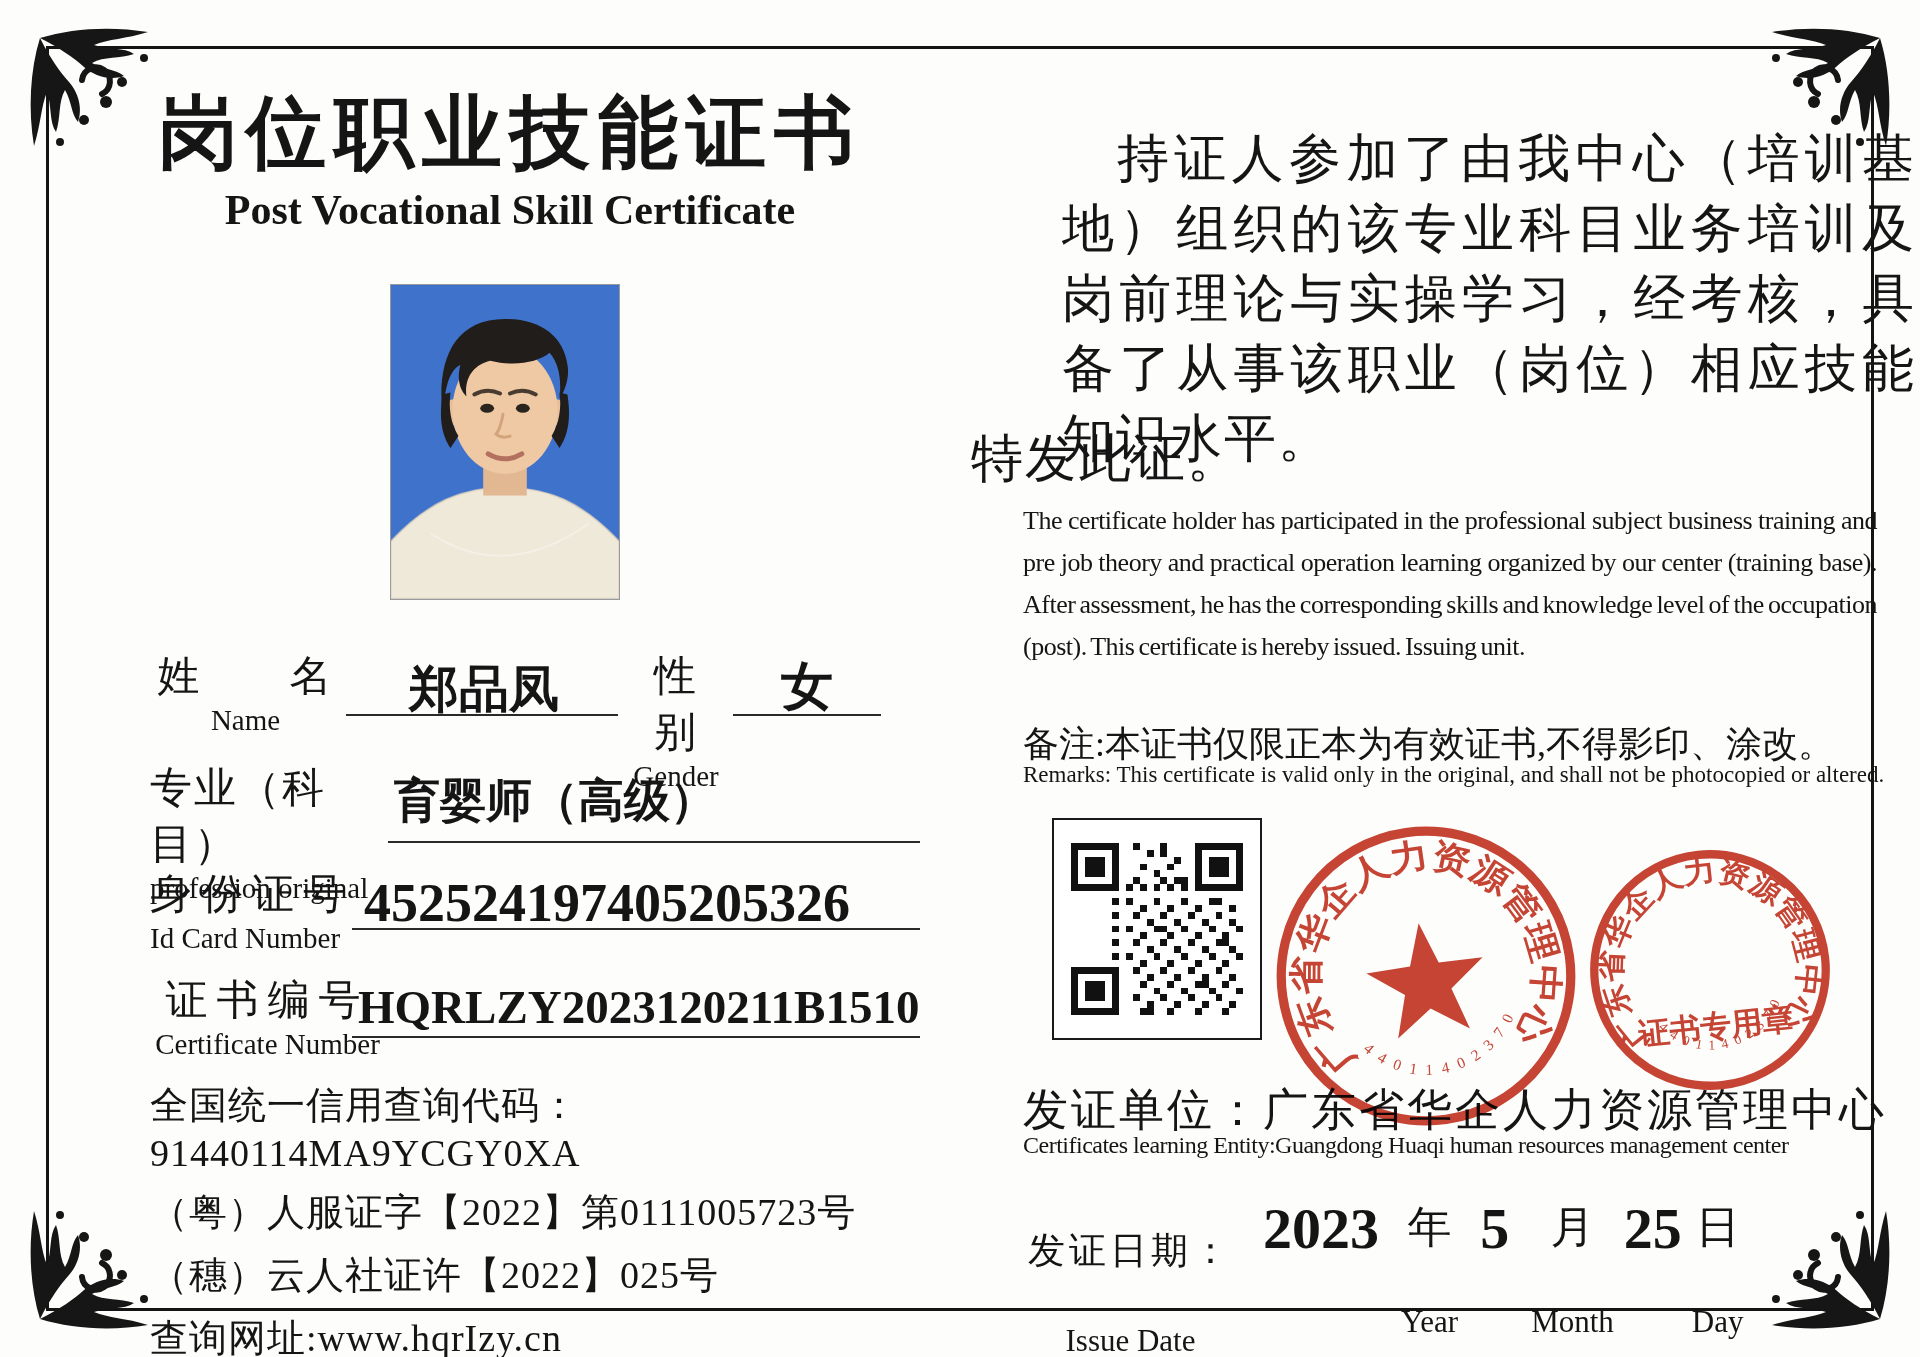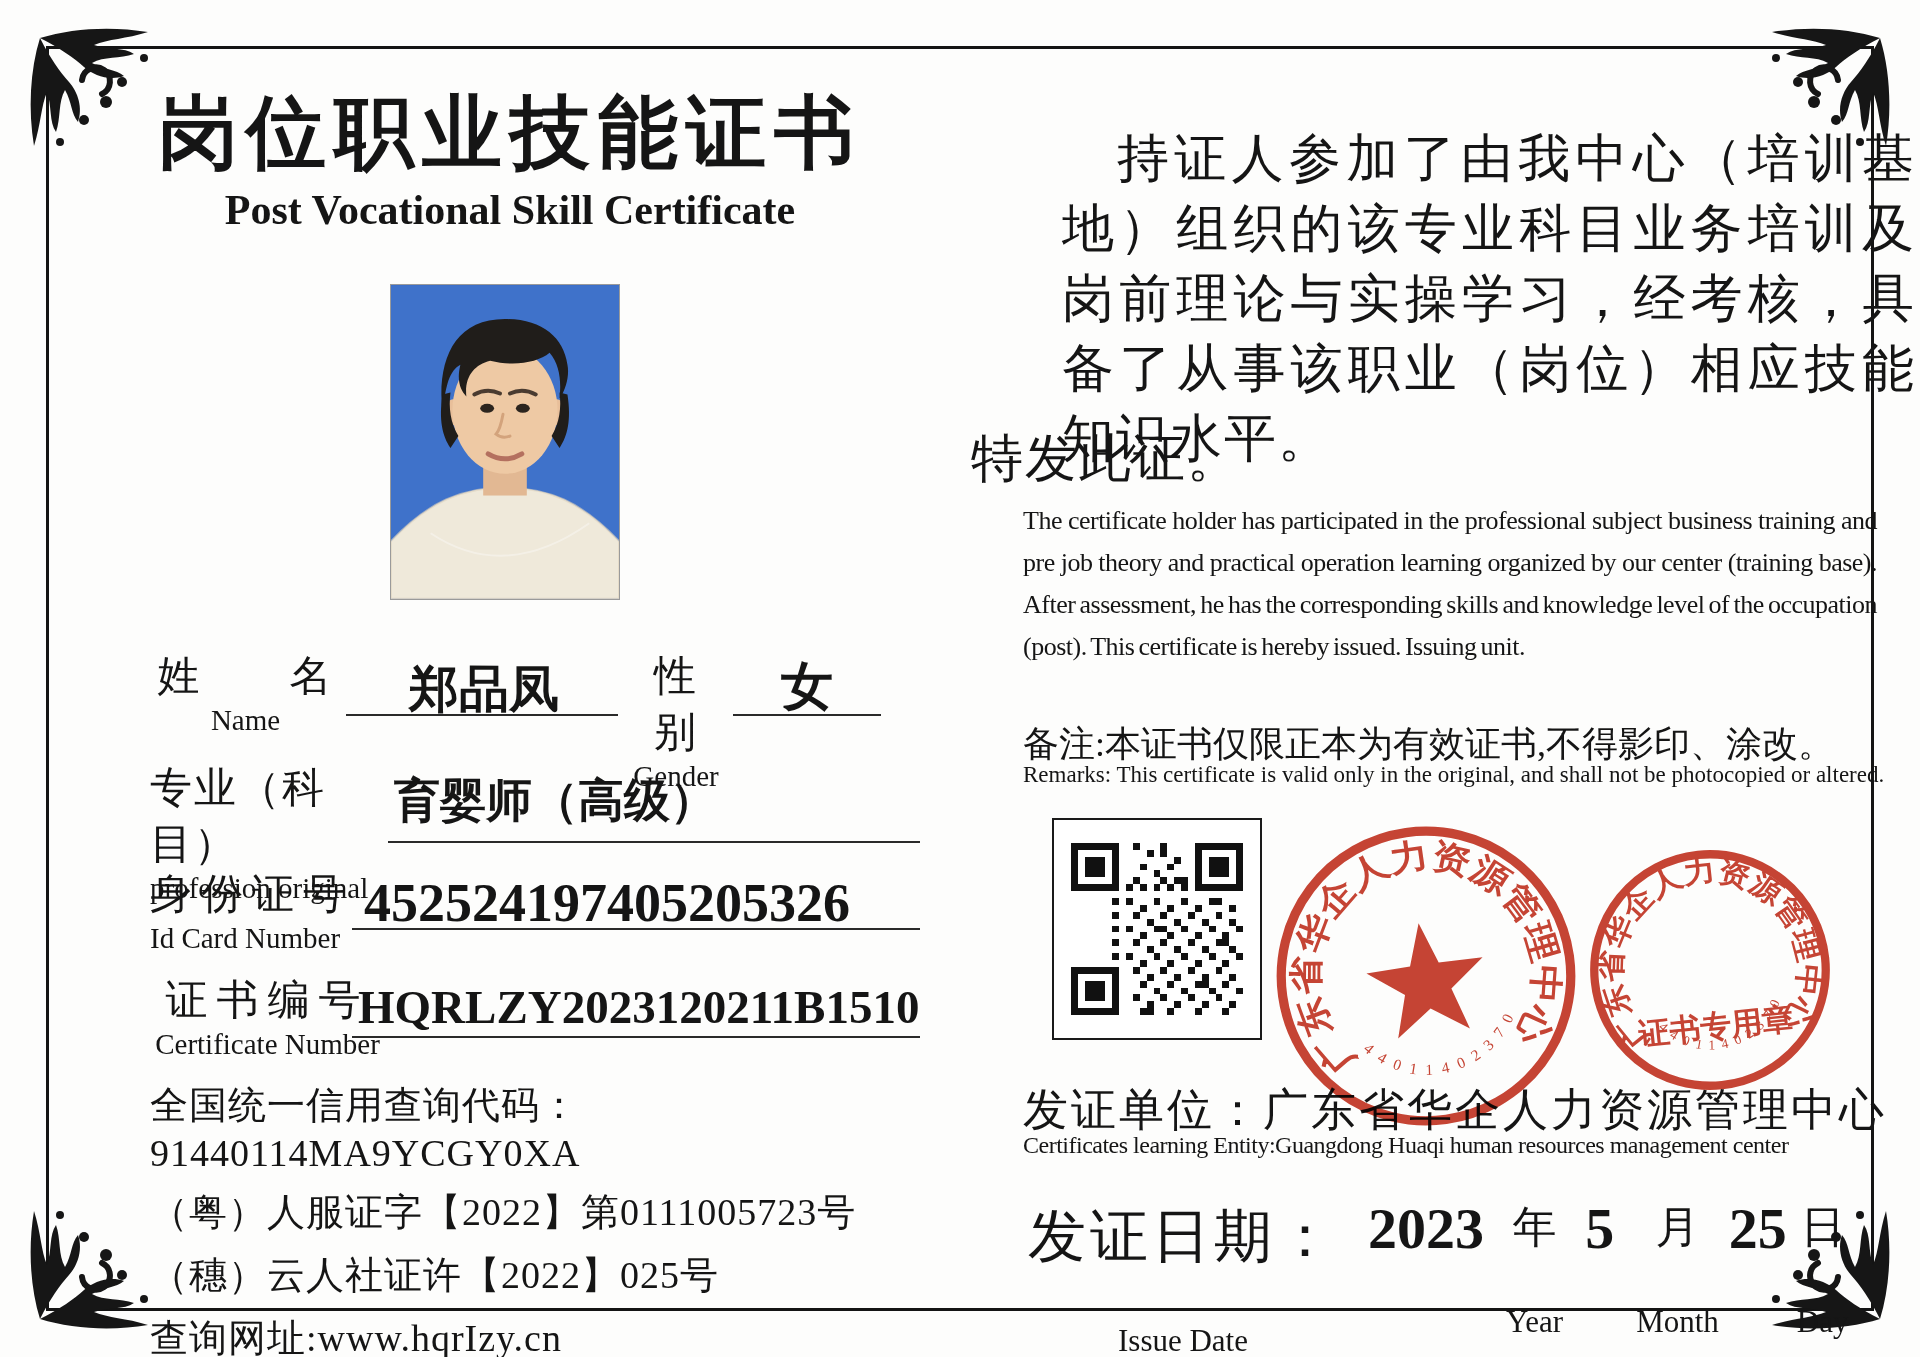--- a/index.html
+++ b/index.html
@@ -75,21 +75,21 @@
   .stamp1 { left:1272px; top:822px; width:308px; height:308px; transform:rotate(-8deg); }
   .stamp2 { left:1586px; top:846px; width:248px; height:248px; transform:rotate(-6deg); }
 
   .issuer-cn { position:absolute; left:1023px; top:1080px; font-size:45px; letter-spacing:3px;
                white-space:nowrap; }
   .issuer-en { position:absolute; left:1023px; top:1132px; font-size:24px; letter-spacing:-0.5px;
                white-space:nowrap; }
 
   .date-row { position:absolute; left:1028px; top:1198px; display:flex; align-items:flex-start; }
   .date-col { display:flex; flex-direction:column; align-items:center; }
-  .date-cn  { font-size:58px; letter-spacing:4px; white-space:nowrap; }
+  .date-cn  { font-size:37px; letter-spacing:4px; white-space:nowrap;margin-top:28px; }
   .date-unit{ font-size:44px; }
   .date-en  { font-size:31px;margin-top:47px; }
   .date-num { font-size:58px; font-weight:600; line-height:58px; padding-top:2px; }
   .gap30 { margin-left:30px; } .gap22 { margin-left:22px; } .gap10 { margin-left:10px; }
 </style>
 </head>
 <body>
 
 <div class="page">
 

